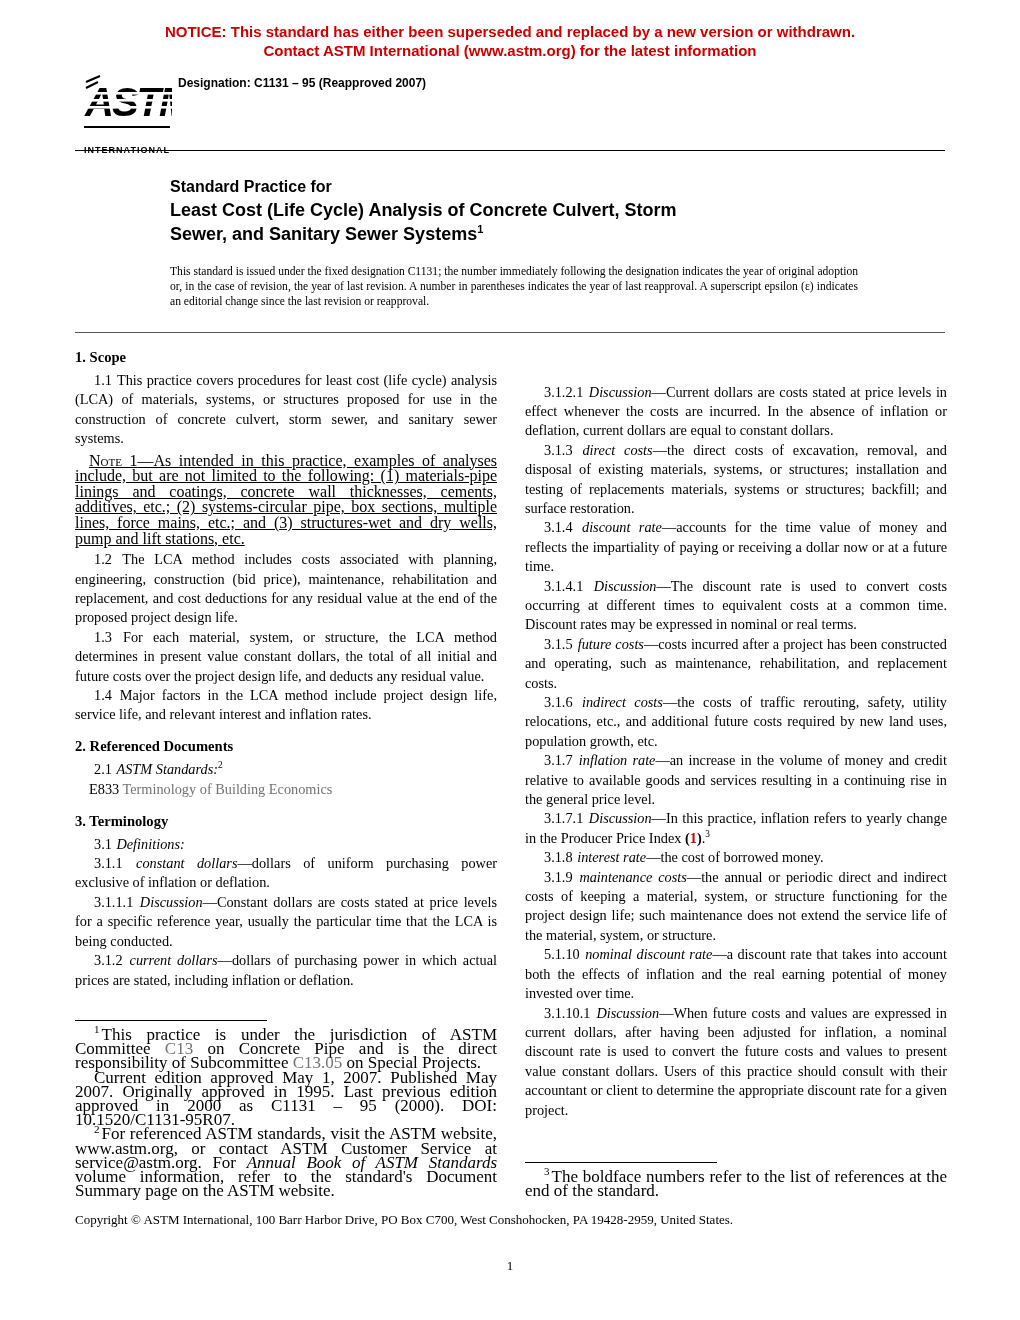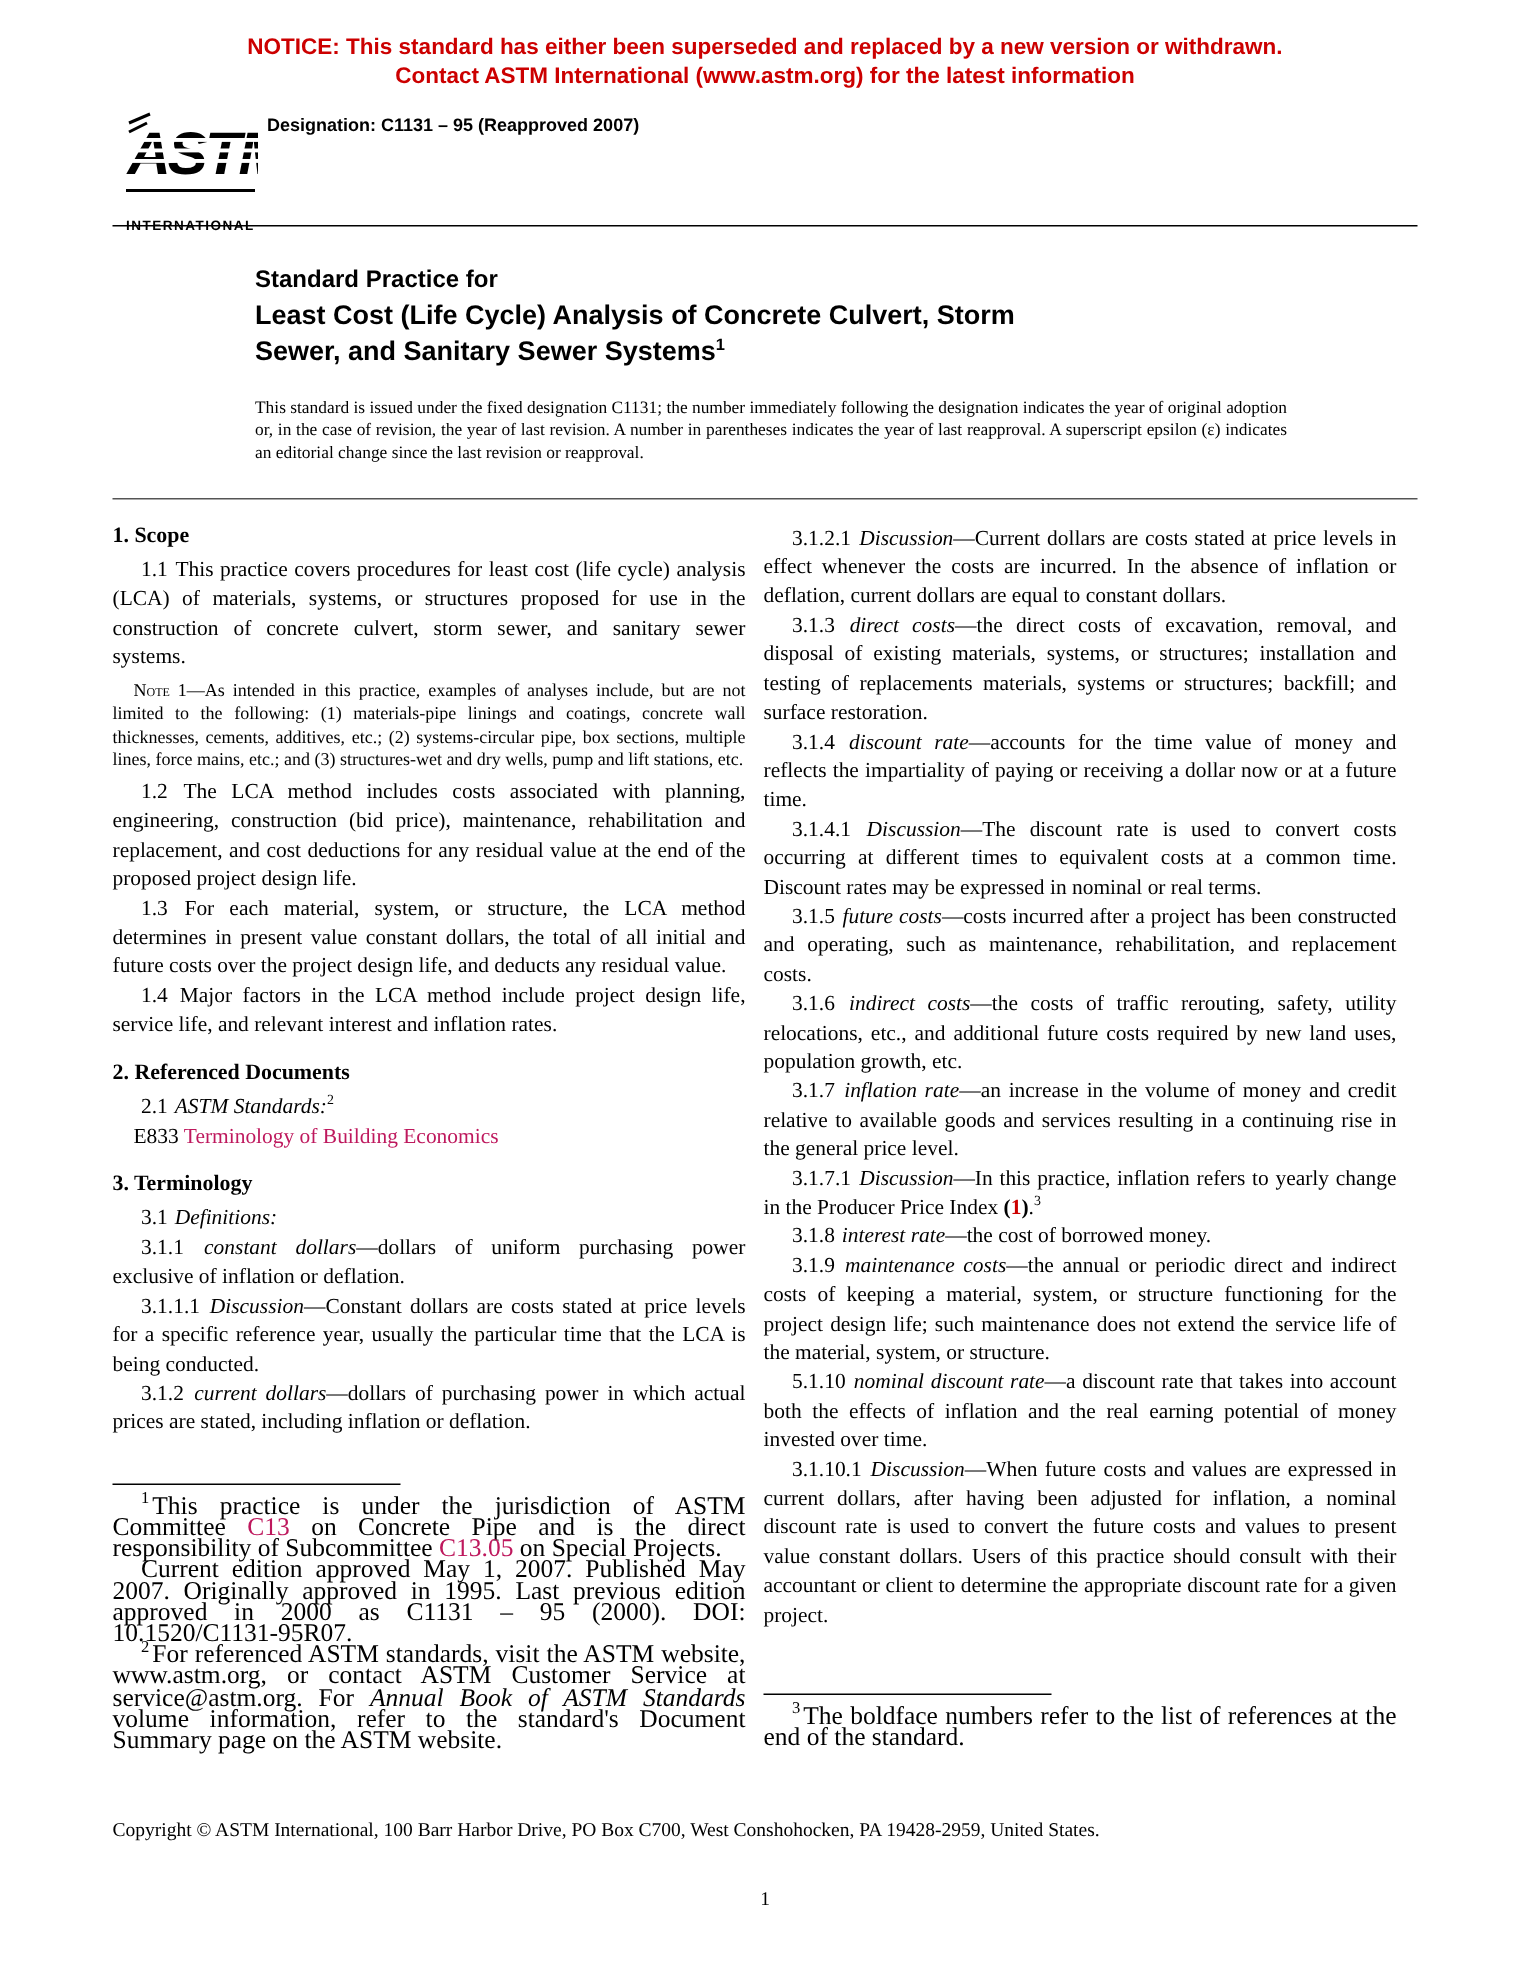--- a/index.html
+++ b/index.html
@@ -53,35 +53,35 @@
     position:absolute;left:170px;top:264px;width:688px;
     font-size:11.6px;line-height:15px;text-align:justify;
   }
   .preamble-rule{
     position:absolute;left:75px;right:75px;top:332px;
     border-top:1px solid #555;height:0;
   }
   
   .columns{
     position:absolute;left:75px;top:348px;width:872px;
-    display:flex;gap:12px;align-items:center;
+    display:flex;gap:28px;align-items:flex-end;
   }
   .col{width:422px;font-size:14.3px;line-height:19.4px;}
   .col h4{
     font-size:14.6px;margin:12px 0 5px 0;line-height:18px;
   }
   .col h4.first{margin-top:0;}
   .col p{margin:0;text-indent:19px;text-align:justify;}
   .col p.note{
-    font-size:12px;line-height:15.6px;margin:4px 0;text-indent:14px;
+    font-size:16px;line-height:15.6px;margin:4px 0;text-indent:14px;text-decoration:underline;
   }
   .smallcaps{font-variant:small-caps;}
   .pnum{margin-right:1px;}
   .ref-line{text-indent:14px !important;text-align:left !important;margin-top:1px !important;}
-  .link{color:#be185d;text-decoration:none;cursor:pointer;}
+  .link{color:#737373;text-decoration:none;cursor:pointer;}
   .ref-red{color:#cc0000;font-weight:bold;text-decoration:none;cursor:pointer;}
   .boldparen{font-weight:bold;}
   sup{font-size:0.65em;line-height:0;}
   
   .fn-block{margin-top:30px;}
   .fn-block-right{margin-top:42px;}
   .fn-sep{width:192px;border-top:1px solid #000;margin-bottom:7px;}
   .fn{font-size:17px;line-height:14.2px;text-align:justify;text-indent:12px;margin:0;}
   .fn sup{margin-right:2px;}
   

